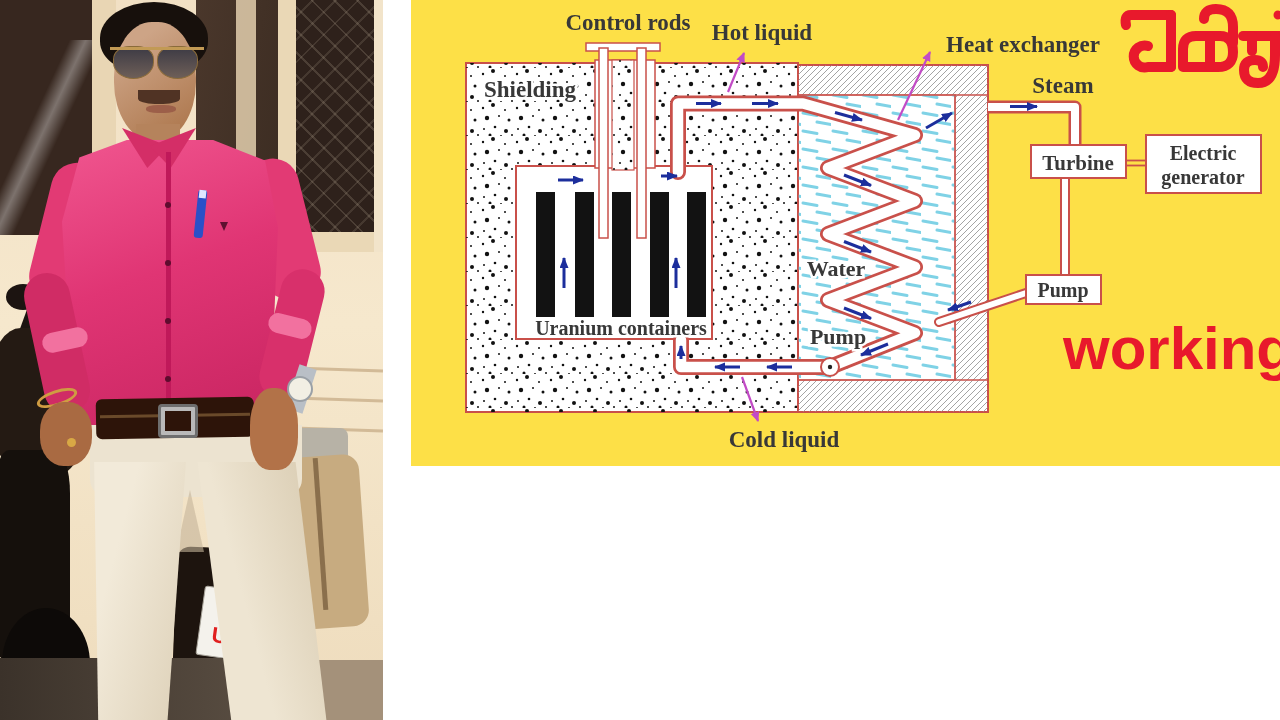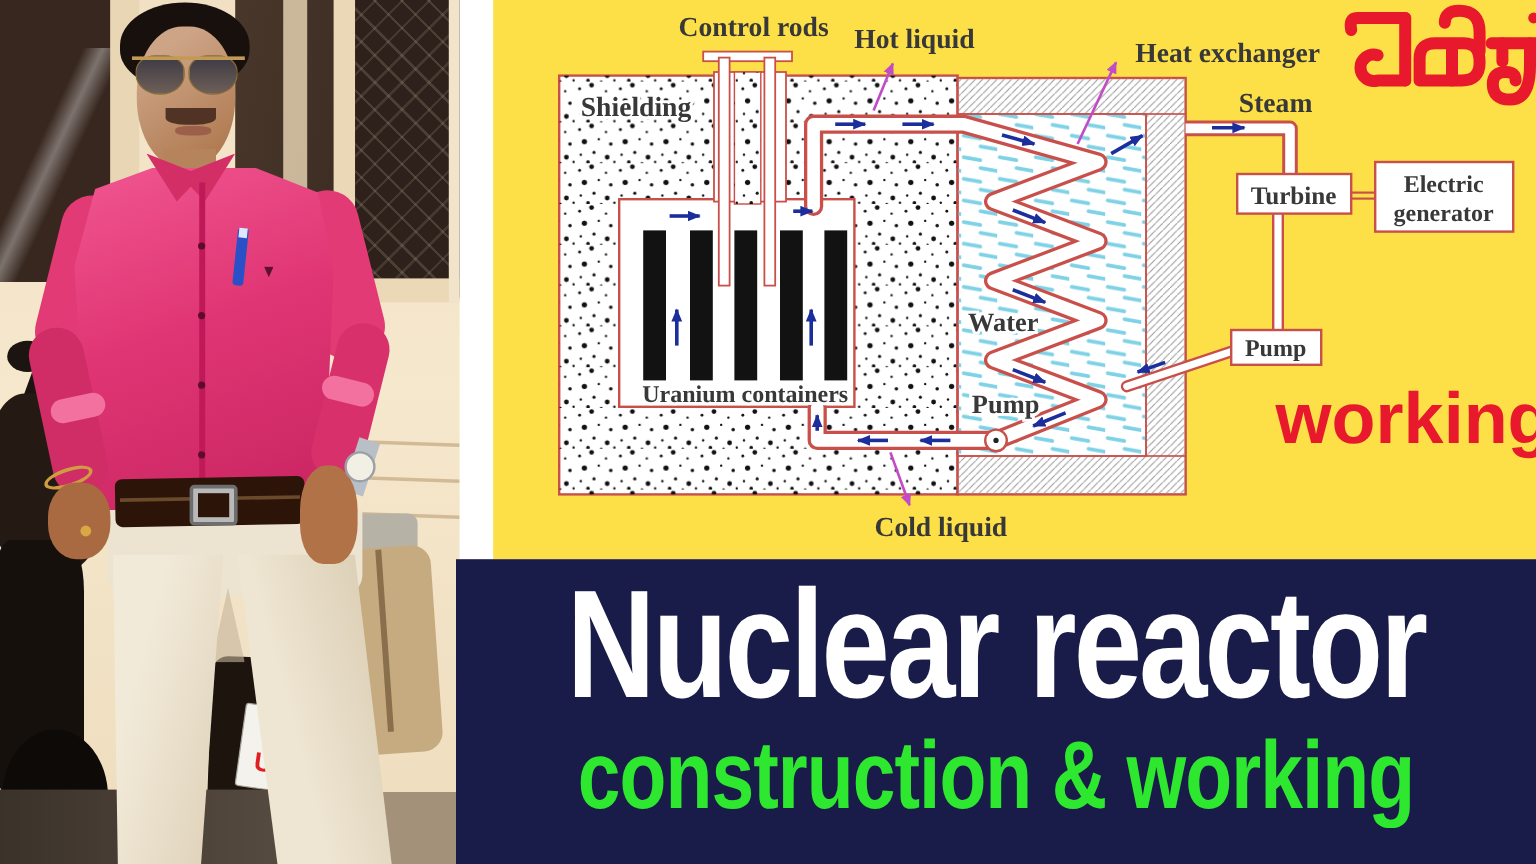--- a/index.html
+++ b/index.html
@@ -332,18 +332,14 @@
         <path d="M154 31 V50 Q154 78 137 78 Q123 78 123 65 Q123 55 134 55 Q142 55 142 62"></path>
         <circle cx="157" cy="10" r="4.5" fill="#e8192c" stroke="none"></circle>
       </g>
     </svg>
 
     <div class="sky-physics">
       <div style="position:static">working</div>
     </div>
   </div>
 
-  <div class="banner">
-    <div class="banner-title">Nuclear reactor</div>
-    <div class="banner-subtitle">construction &amp; working</div>
-  </div>
 
 </div>
 
 </body></html>

